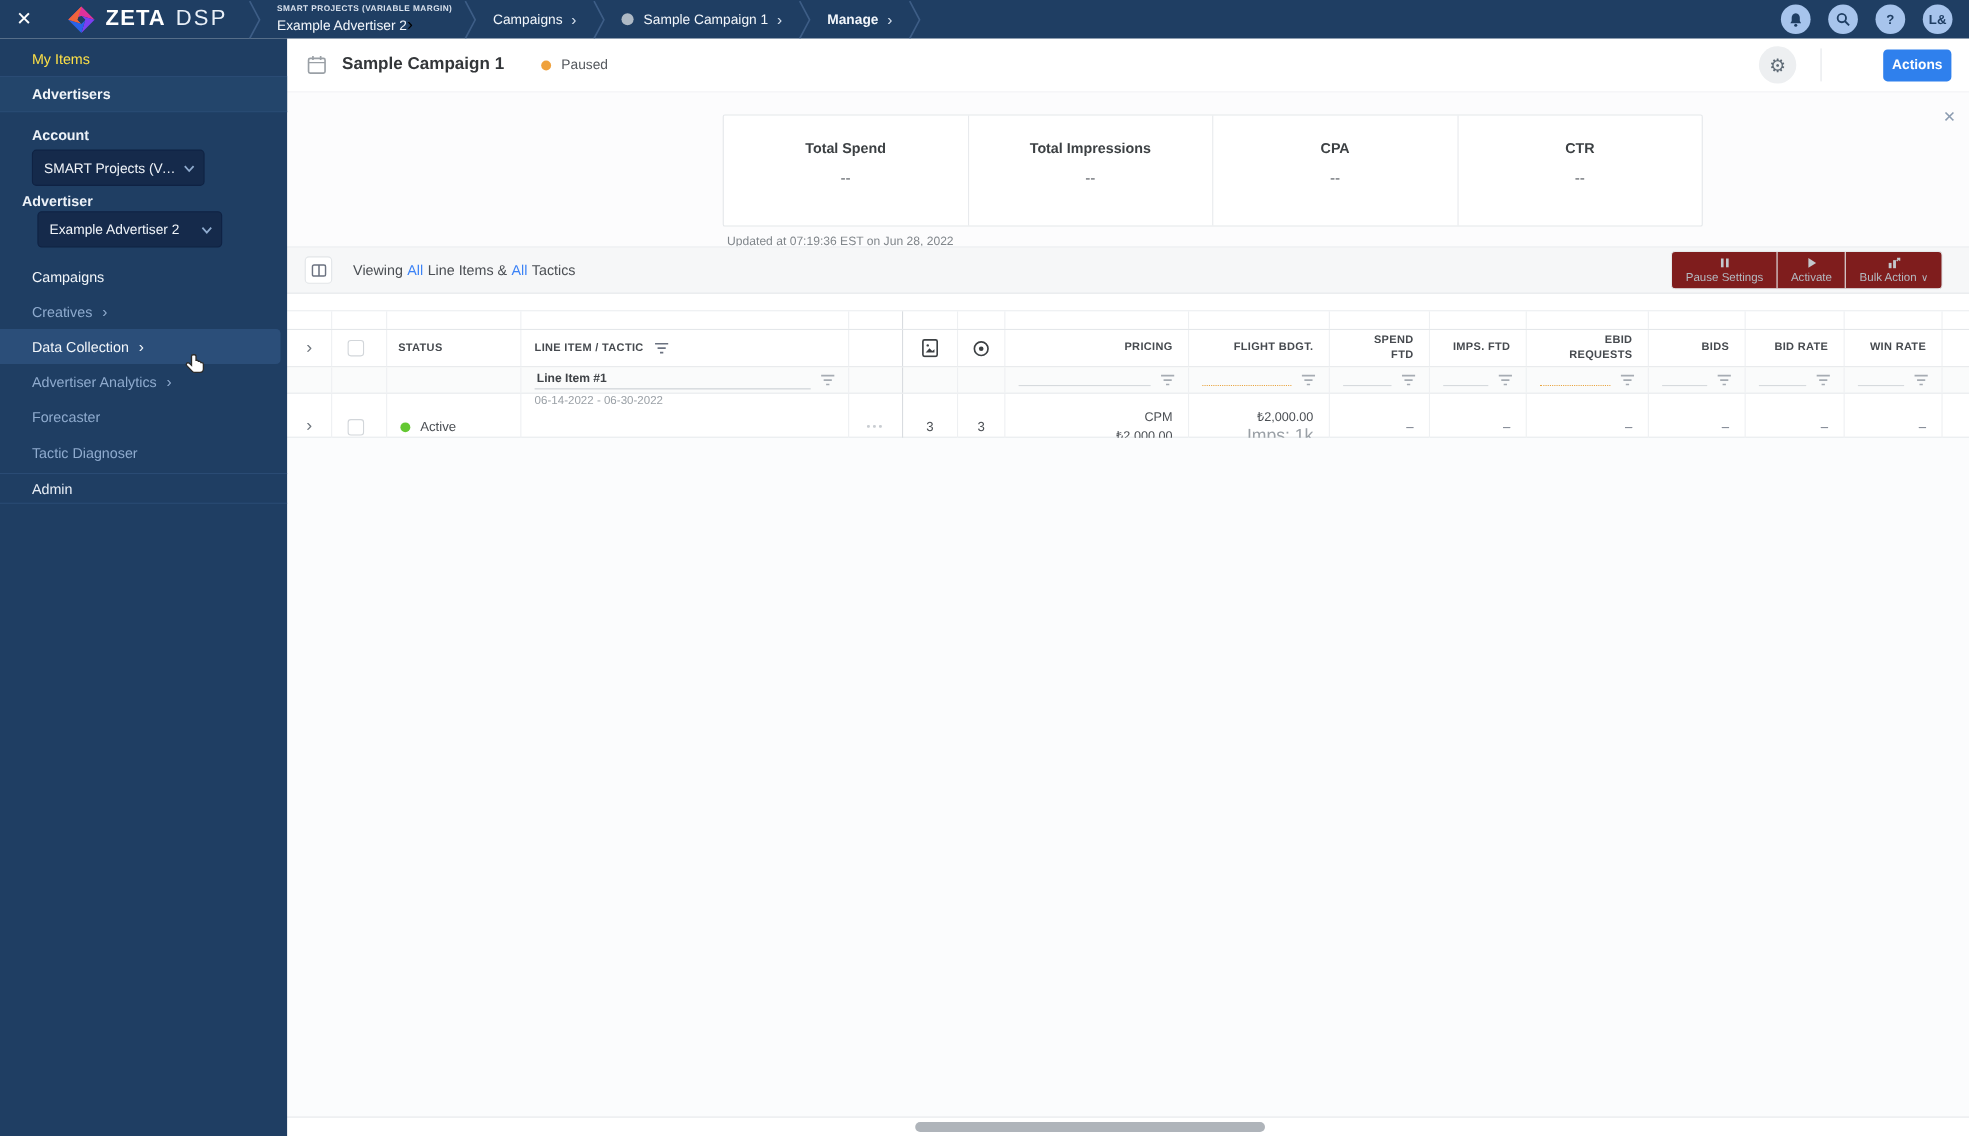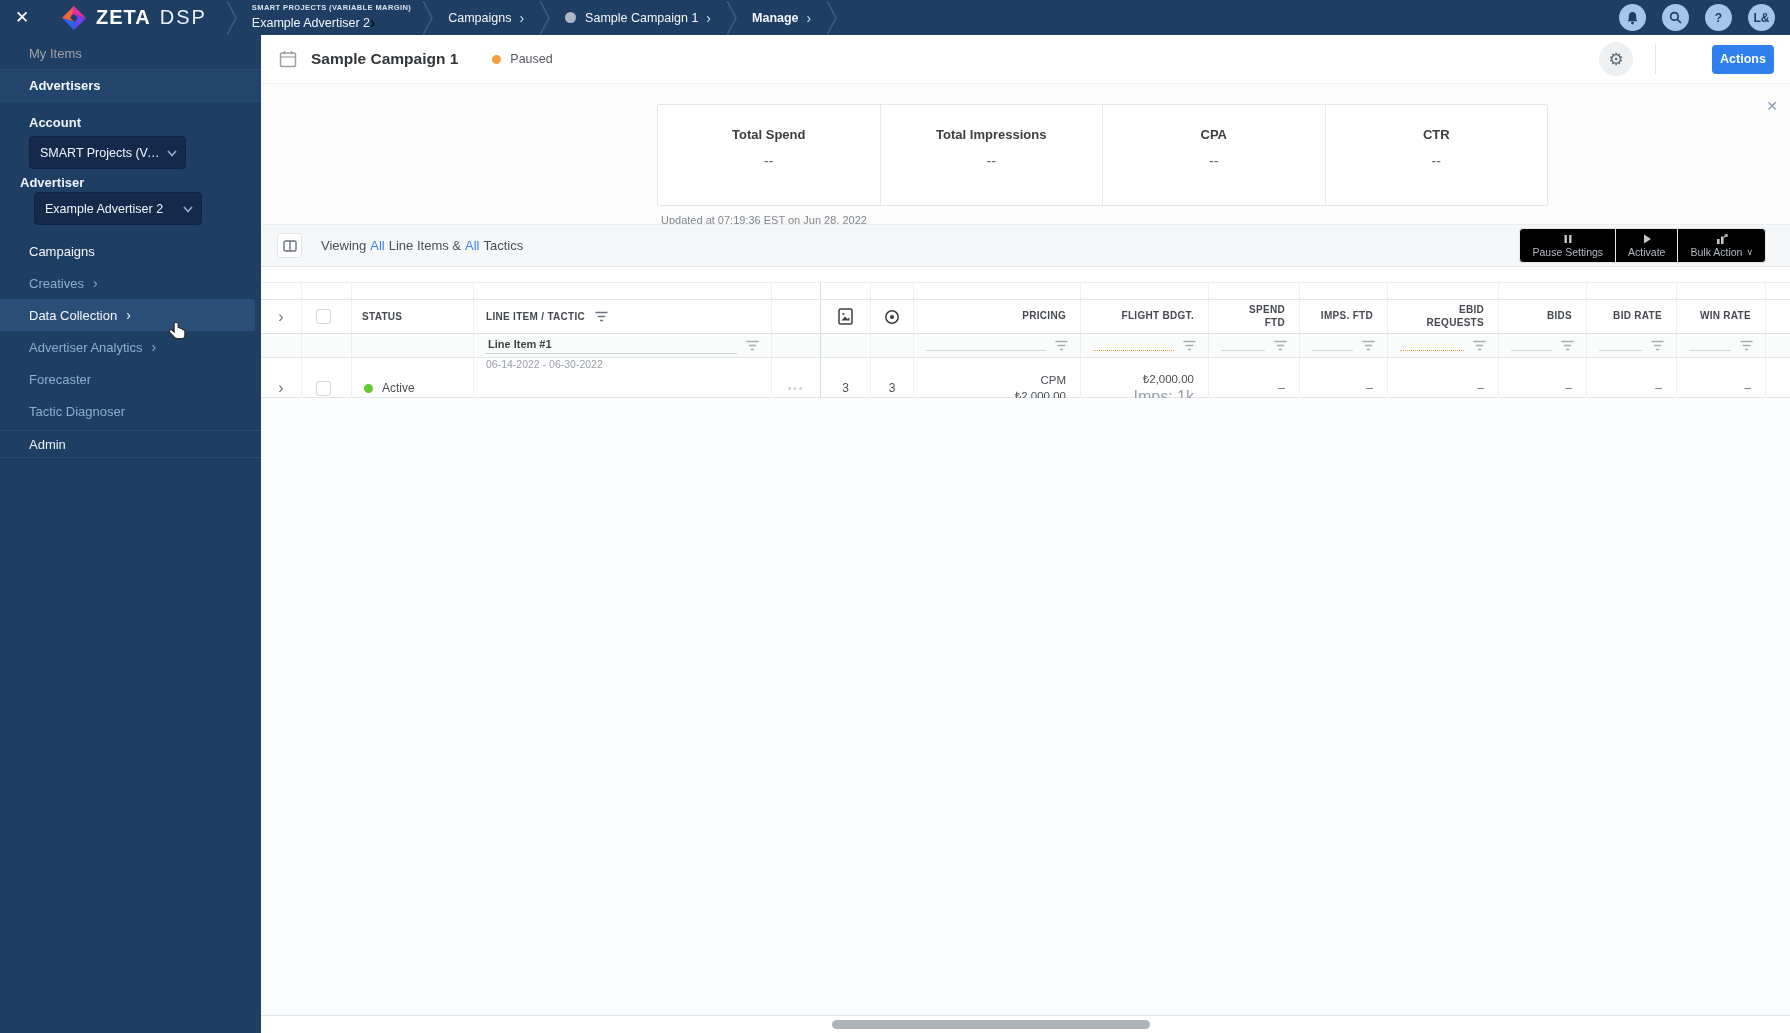--- a/index.html
+++ b/index.html
@@ -21,21 +21,21 @@
   .crumb-eyebrow { font-size:7.5px; font-weight:600; letter-spacing:.4px; color:#D9E2EE; }
   .crumb-adv-row { display:flex; align-items:center; margin-top:2px; }
   .crumb-adv-row span:first-child { color:#F2F6FB; font-size:12.5px; }
   .crumb-dot { width:11px; height:11px; border-radius:50%; background:#AEB9C5; margin-right:9px; }
   .crumb-manage { font-weight:700; }
   .tb-right { margin-left:auto; display:flex; align-items:center; gap:16px; padding-right:15px; }
   .tb-circle { width:27px; height:27px; border-radius:50%; background:#A7C4EC; color:#1F3E63; display:flex; align-items:center; justify-content:center; font-size:12px; font-weight:700; cursor:pointer; }
 
   
   .sidebar { position:absolute; left:0; top:35px; width:261px; height:998px; background:#1F3E63; padding-top:3px; z-index:20; }
-  .sb-row { height:32px; display:flex; align-items:center; padding-left:29px; font-size:13px; color:#a3a3a3; cursor:pointer; }
+  .sb-row { height:32px; display:flex; align-items:center; padding-left:29px; font-size:13px; color:#fde047; cursor:pointer; }
   .sb-myitems { border-bottom:1px solid #2A4B74; }
   .sb-advertisers { border-bottom:1px solid #2A4B74; color:#F2F6FA; font-weight:600; background:#23456B; }
   .sb-label { margin:13px 0 0 29px; font-size:13px; font-weight:600; color:#EDF2F8; }
   .sb-label.indent { margin-left:20px; margin-top:6px; }
   .sb-select { position:relative; margin:6px 0 0 29px; width:157px; height:33px; background:#152A4B; border:1px solid #0F2243; border-radius:4px; display:flex; align-items:center; padding:0 22px 0 10px; color:#F0F4F9; font-size:12.5px; cursor:pointer; }
   .sb-select.indent { margin-left:34px; width:168px; margin-top:2px; }
   .sb-select .val { overflow:hidden; white-space:nowrap; text-overflow:ellipsis; }
   .sb-select svg { position:absolute; right:8px; top:13px; }
   .sb-nav { margin-top:10px; }
   .sb-item { height:32px; display:flex; align-items:center; padding-left:29px; font-size:13px; color:#8FABCE; cursor:pointer; }
@@ -65,21 +65,21 @@
   .stat-label { font-size:13px; font-weight:700; color:#3C4043; }
   .stat-value { margin-top:11px; font-size:14px; color:#5F6368; }
   .stats-updated { position:absolute; left:400px; top:130px; font-size:11px; color:#80868B; }
   .stats-close { position:absolute; right:12px; top:14px; font-size:14px; color:#8B9BB0; cursor:pointer; }
 
   .toolbar { position:absolute; left:0; top:189px; width:1529px; height:43px; background:#F6F7F8; border-top:1px solid #ECEEF0; border-bottom:1px solid #E5E8EA; display:flex; align-items:center; }
   .cols-btn { margin-left:16px; width:25px; height:25px; background:#fff; border:1px solid #E2E5E8; border-radius:4px; display:flex; align-items:center; justify-content:center; color:#6B7280; cursor:pointer; }
   .viewing { margin-left:19px; font-size:13px; color:#4A4E53; }
   .viewing span { margin-right:4px; }
   .viewing .blue { color:#3B82F6; cursor:pointer; }
-  .bulk-group { margin-left:auto; margin-right:24px; display:flex; background:#000000; border:1px solid #E6E9EB; border-radius:4px; height:35px; }
+  .bulk-group { margin-left:auto; margin-right:24px; display:flex; background:#7f1d1d; border:1px solid #E6E9EB; border-radius:4px; height:35px; }
   .bulk-btn { display:flex; flex-direction:column; align-items:center; justify-content:center; padding:0 12px; border-right:1px solid #E6E9EB; color:#C3C8CD; cursor:default; }
   .bulk-btn:last-child { border-right:none; }
   .bulk-btn .lbl { margin-top:2px; font-size:10.5px; color:#B3B9C0; white-space:nowrap; display:flex; align-items:center; }
   .bulk-btn .lbl .dn { margin-left:4px; font-size:9px; }
 
   
   .tbl { position:absolute; left:0; top:247px; width:1529px; }
   .trow { display:grid; grid-template-columns:41px 50px 122px 298px 49px 50px 43px 167px 128px 91px 88px 111px 88px 90px 89px 24px; }
   .c { border-right:1px solid #EEF0F2; display:flex; align-items:center; }
   .c.fz { border-right:1px solid #D9DCE0; }

